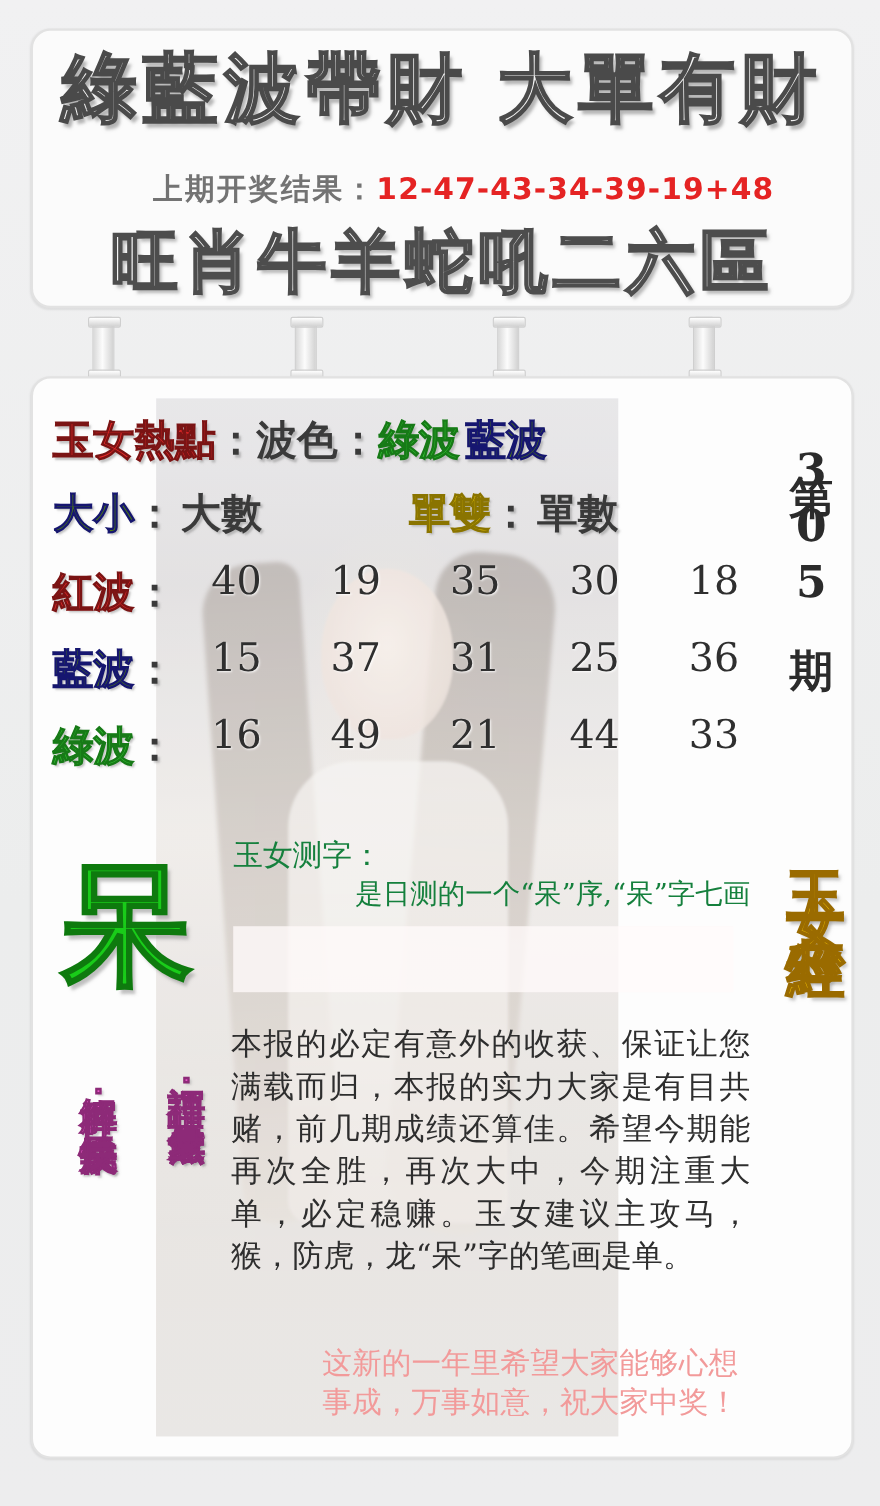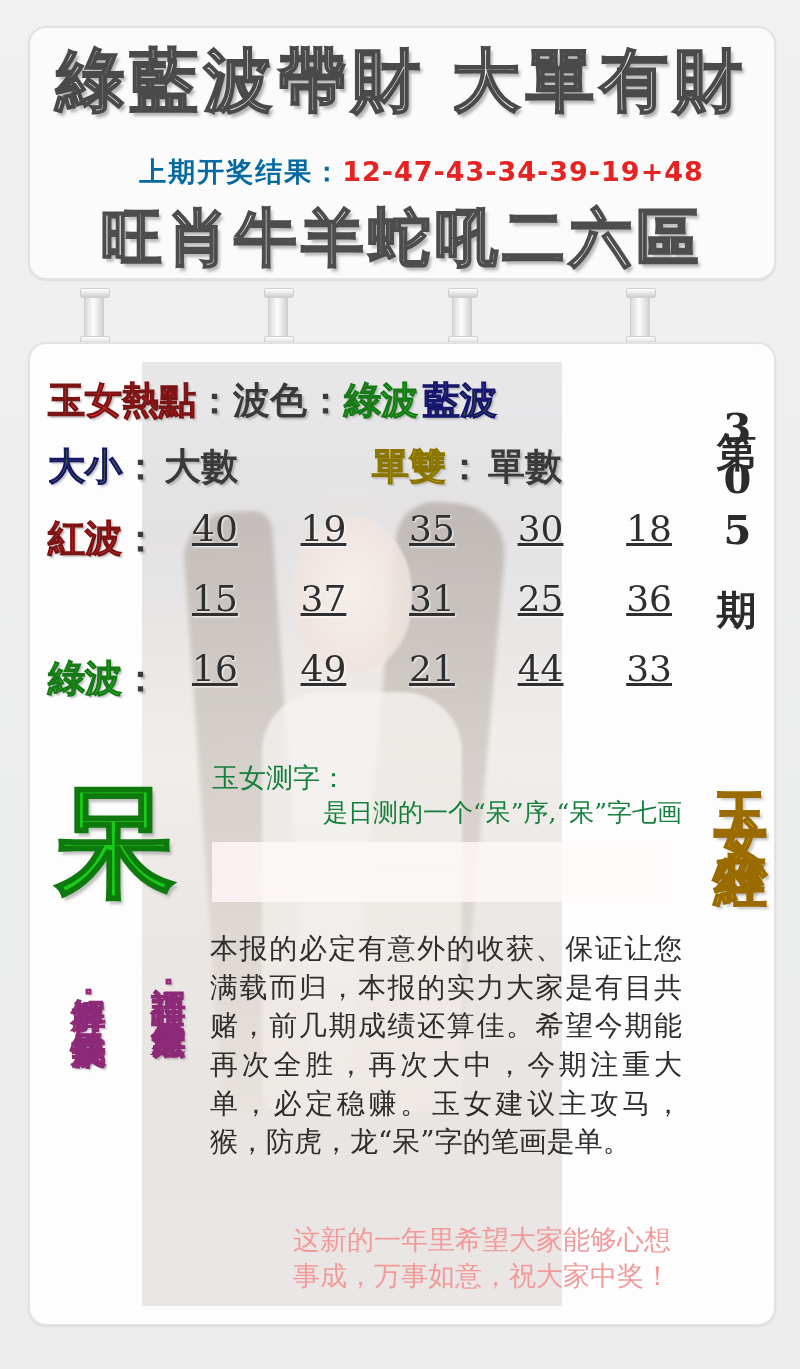--- a/index.html
+++ b/index.html
@@ -30,21 +30,21 @@
     text-shadow:3px 4px 3px rgba(120,120,120,.55);
     white-space:nowrap;
   }
   .headline .gap{display:inline-block;width:26px;}
   .lottery-line{
     position:absolute;left:0;top:126px;width:744px;text-align:center;
     font-size:27px;font-weight:bold;color:#e01414;
     font-family:"DejaVu Sans","Liberation Sans",sans-serif;
     white-space:nowrap;
   }
-  .lottery-line .label{color:#0369a1;letter-spacing:2px;margin-left:39px;}
+  .lottery-line .label{color:#737373;letter-spacing:2px;margin-left:39px;}
   .lottery-line .nums{color:#e52323;letter-spacing:1px;}
   .headline2{
     position:absolute;left:0;top:168px;width:744px;text-align:center;
     font-family:"DejaVu Serif","Liberation Serif",serif;
     font-weight:bold;font-size:62px;letter-spacing:5px;
     color:#f4f4f4;
     -webkit-text-stroke:2px #4d4d4d;
     text-shadow:3px 4px 3px rgba(120,120,120,.5);
     white-space:nowrap;
   }
@@ -124,21 +124,20 @@
   .blue{color:#4d7c0f;-webkit-text-stroke:1px #161670;}
   .green{color:#33cc33;-webkit-text-stroke:1px #177a17;}
   .yellow{color:#f5d000;-webkit-text-stroke:1px #8a7400;}
   .dark{color:#3a3a3a;}
   .nums-row{
     position:absolute;left:150px;top:6px;width:480px;
     display:flex;justify-content:space-between;
     font-family:"DejaVu Serif","Liberation Serif",serif;
     font-size:36px;color:#2f2f2f;
     text-shadow:1px 1px 2px rgba(255,255,255,.9);
-    text-decoration:underline;
   }
   .r1{position:absolute;left:6px;top:14px;}
   .r2-left{position:absolute;left:6px;top:10px;}
   .r2-right{position:absolute;left:330px;top:10px;}
   .lbl{position:absolute;left:6px;top:12px;}
 
   
   .bigchar{
     position:absolute;left:14px;top:420px;
     font-family:"DejaVu Serif","Liberation Serif",serif;
@@ -288,20 +287,23 @@
           <div class="nums-row">
             <span>40</span>
             <span>19</span>
             <span>35</span>
             <span>30</span>
             <span>18</span>
           </div>
         </div>
 
         <div class="row">
+          <div class="lbl">
+            <span class="ttl blue">藍波</span><span class="ttl dark">：</span>
+          </div>
           <div class="nums-row">
             <span>15</span>
             <span>37</span>
             <span>31</span>
             <span>25</span>
             <span>36</span>
           </div>
         </div>
 
         <div class="row">

